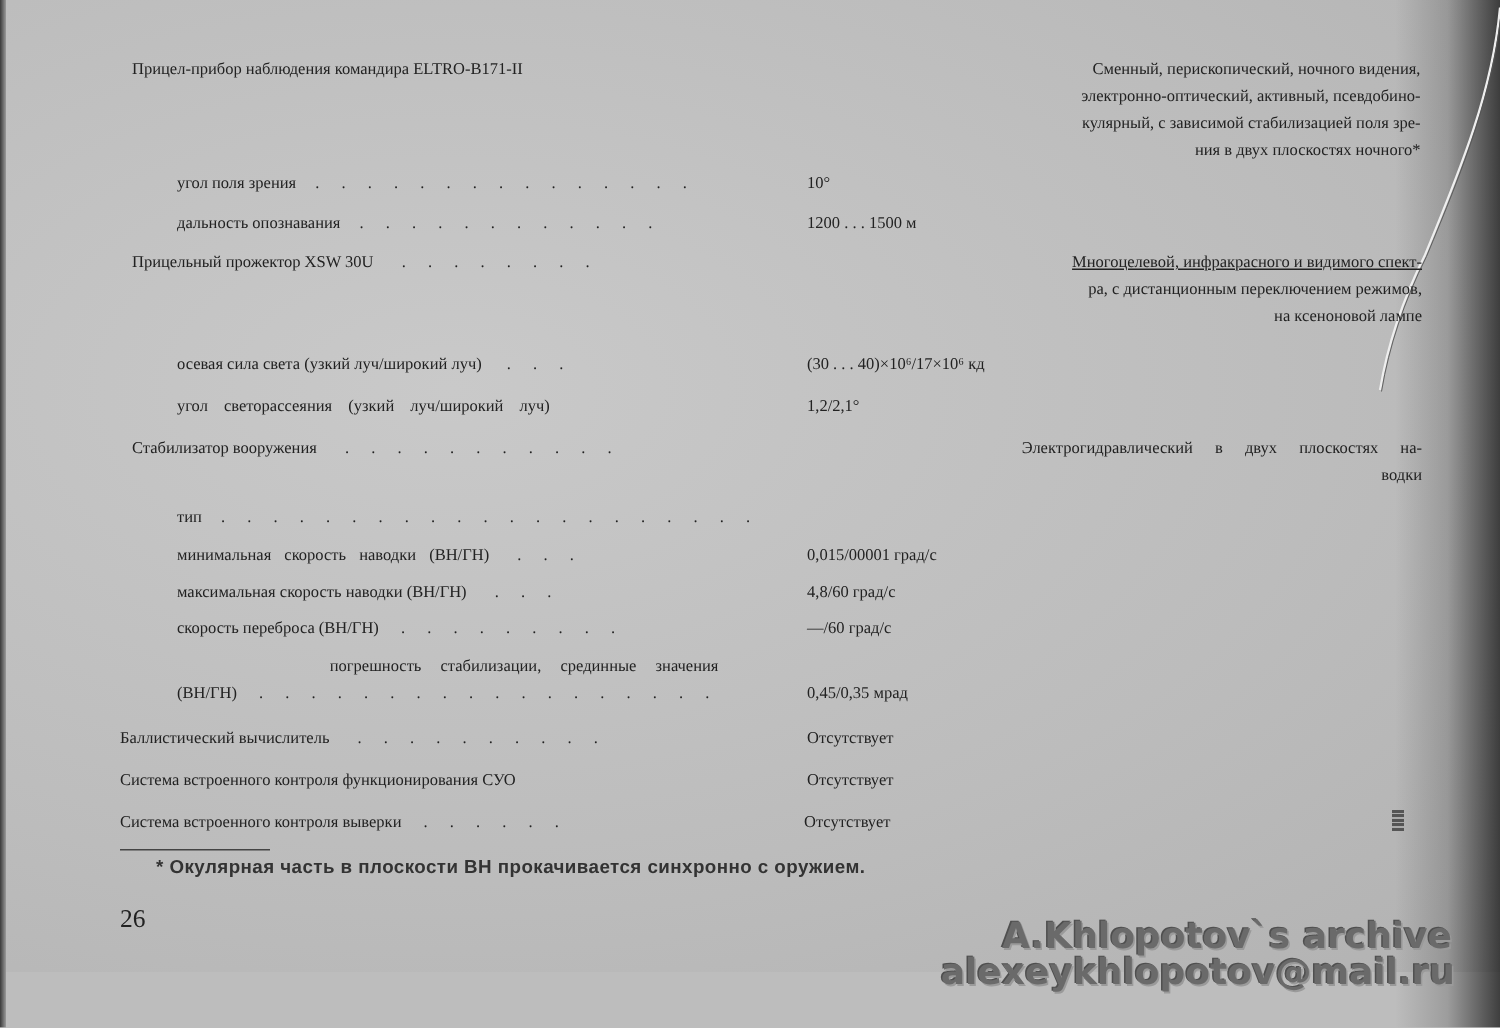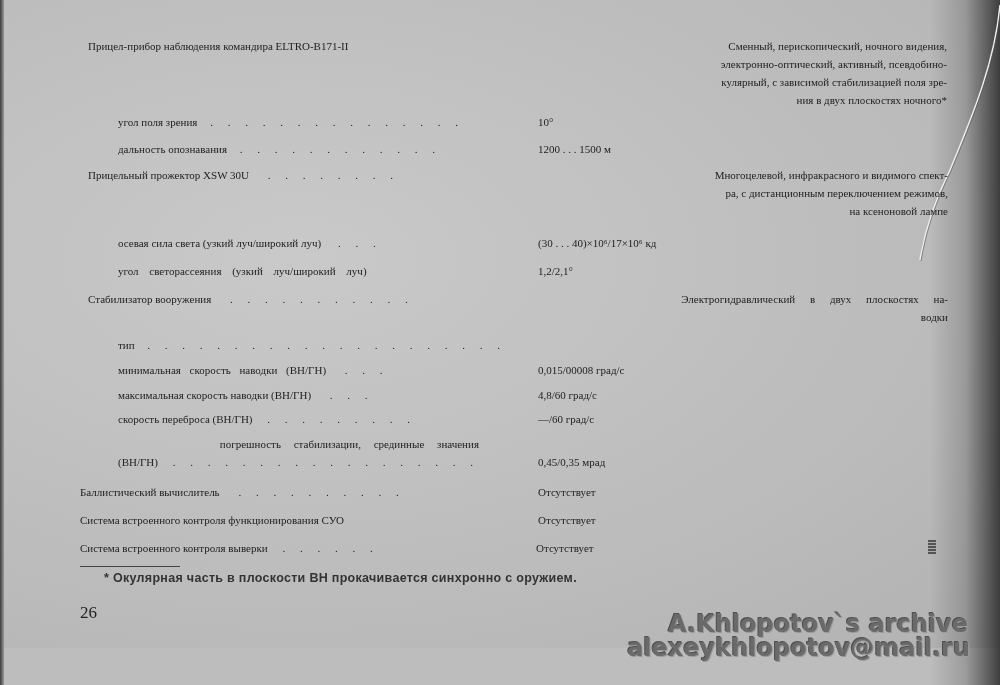--- a/index.html
+++ b/index.html
@@ -87,21 +87,21 @@
     <span class="dots" style="margin-left:10px;">. . . . . . . . . . . .</span>
   </div>
   <div class="row" style="left:538px; top:140px;">1200 . . . 1500 м</div>
 
   <div class="row" style="left:88px; top:166px;">
     <span>Прицельный прожектор XSW 30U</span>
     <span class="dots" style="margin-left:16px;">. . . . . . . .</span>
   </div>
   <div class="row" style="left:538px; top:166px;">
     <div class="value" style="width:410px;">
-      <span style="display:block;">Многоцелевой, инфракрасного и видимого спект-</span>
+      <span style="display:block;text-decoration:underline;">Многоцелевой, инфракрасного и видимого спект-</span>
       <span class="cont">ра, с дистанционным переключением режимов,</span>
       <span class="cont">на ксеноновой лампе</span>
     </div>
   </div>
 
   <div class="row" style="left:118px; top:234px;">
     <span>осевая сила света (узкий луч/широкий луч)</span>
     <span class="dots" style="margin-left:14px;">. . .</span>
   </div>
   <div class="row" style="left:538px; top:234px;">(30 . . . 40)×10⁶/17×10⁶ кд</div>
@@ -124,21 +124,21 @@
 
   <div class="row" style="left:118px; top:336px;">
     <span>тип</span>
     <span class="dots" style="margin-left:10px;">. . . . . . . . . . . . . . . . . . . . .</span>
   </div>
 
   <div class="row" style="left:118px; top:361px;">
     <span style="word-spacing:6px;">минимальная скорость наводки (ВН/ГН)</span>
     <span class="dots" style="margin-left:16px;">. . .</span>
   </div>
-  <div class="row" style="left:538px; top:361px;">0,015/00008 град/с</div>
+  <div class="row" style="left:538px; top:361px;">0,015/00001 град/с</div>
 
   <div class="row" style="left:118px; top:386px;">
     <span>максимальная скорость наводки (ВН/ГН)</span>
     <span class="dots" style="margin-left:16px;">. . .</span>
   </div>
   <div class="row" style="left:538px; top:386px;">4,8/60 град/с</div>
 
   <div class="row" style="left:118px; top:410px;">
     <span>скорость переброса (ВН/ГН)</span>
     <span class="dots" style="margin-left:12px;">. . . . . . . . .</span>

